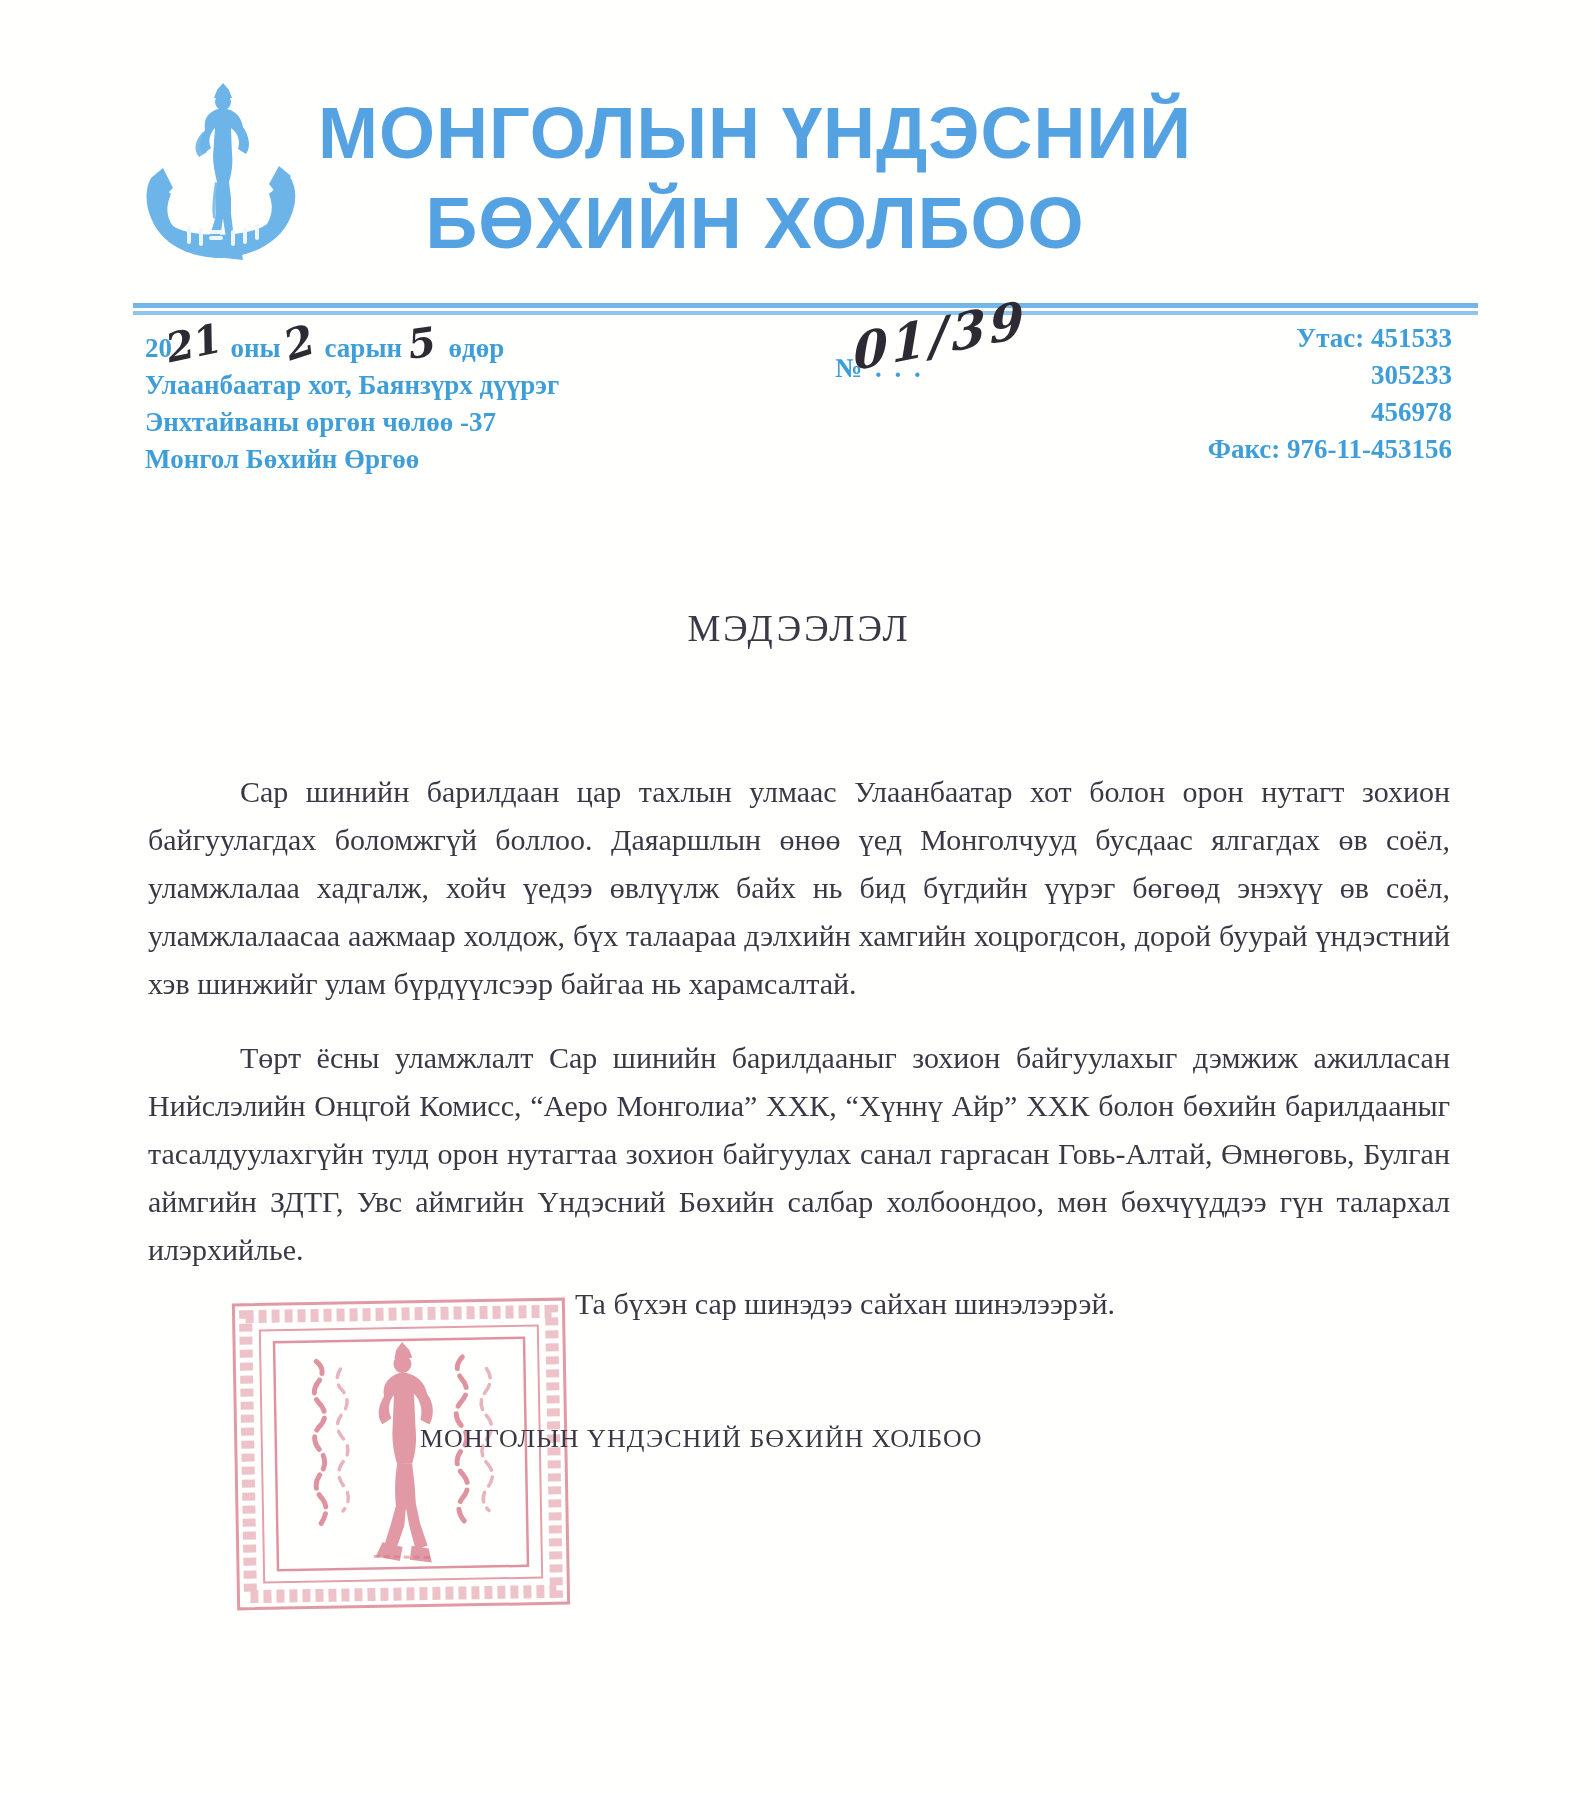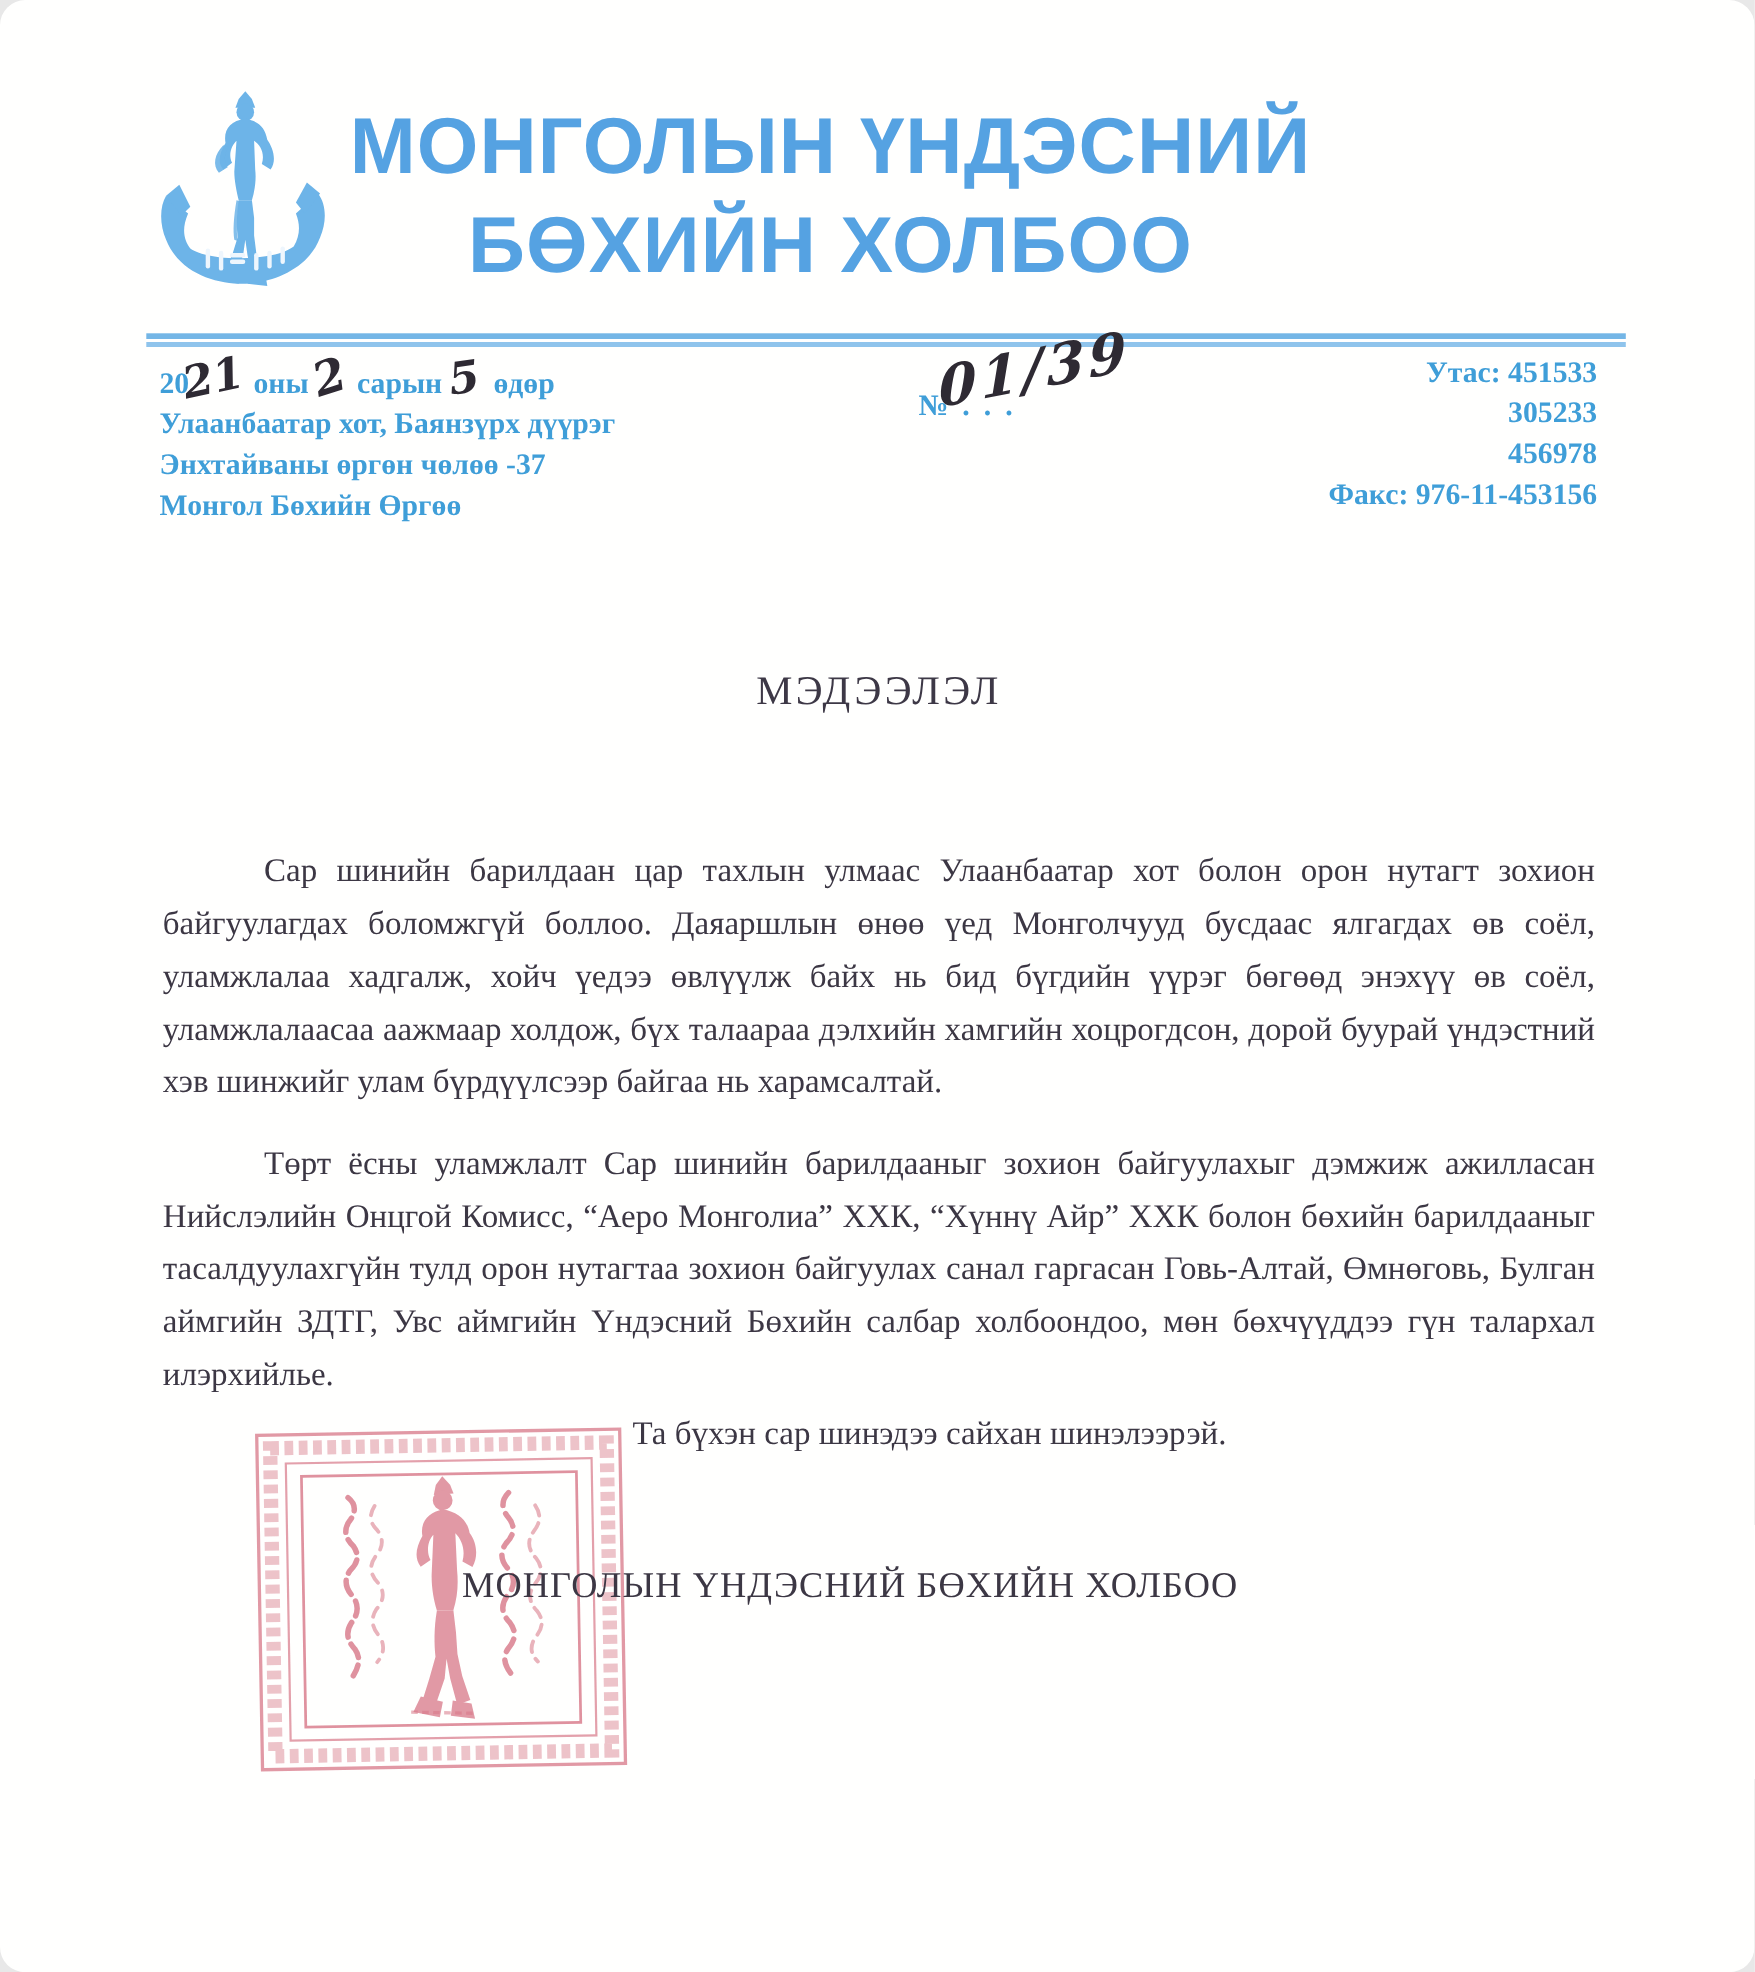--- a/index.html
+++ b/index.html
@@ -4,21 +4,20 @@
 <style>
   html,body{margin:0;padding:0;background:#e8e8e8;}
   .page{
     position:relative;
     width:1595px;height:1793px;
     margin:0 auto;
     background:#fffffe;
     overflow:hidden;
     font-family:"Liberation Serif", serif;
     color:#3c3744;
-    border-radius:23px;
   }
   
   .logo{position:absolute;left:145px;top:82px;width:152px;height:188px;}
   .org-title{
     position:absolute;left:280px;top:88px;width:950px;
     text-align:center;
     font-family:"Liberation Sans", sans-serif;
     font-weight:bold;
     font-size:72px;line-height:90px;
     color:#55a2e2;
@@ -60,21 +59,21 @@
   .body-text p{
     margin:0 0 26px 0;
     font-size:30px;line-height:48px;
     text-align:justify;text-indent:92px;
     color:#3c3744;
   }
   .body-text p.p2{margin-bottom:6px;}
   .body-text p.p3{text-align:center;}
   .signature-line{
     position:absolute;left:420px;top:1424px;z-index:2;
-    font-size:33px;letter-spacing:1px;color:#3c3744;white-space:nowrap;
+    font-size:26px;letter-spacing:1px;color:#3c3744;white-space:nowrap;
   }
   .stamp{position:absolute;left:232px;top:1298px;width:338px;height:312px;z-index:1;opacity:.82;transform:rotate(-1deg);}
 </style>
 </head>
 <body>
 
 <div class="page">
 
   <div class="logo">
     <svg width="152" height="188" viewBox="0 0 152 188" xmlns="http://www.w3.org/2000/svg">

